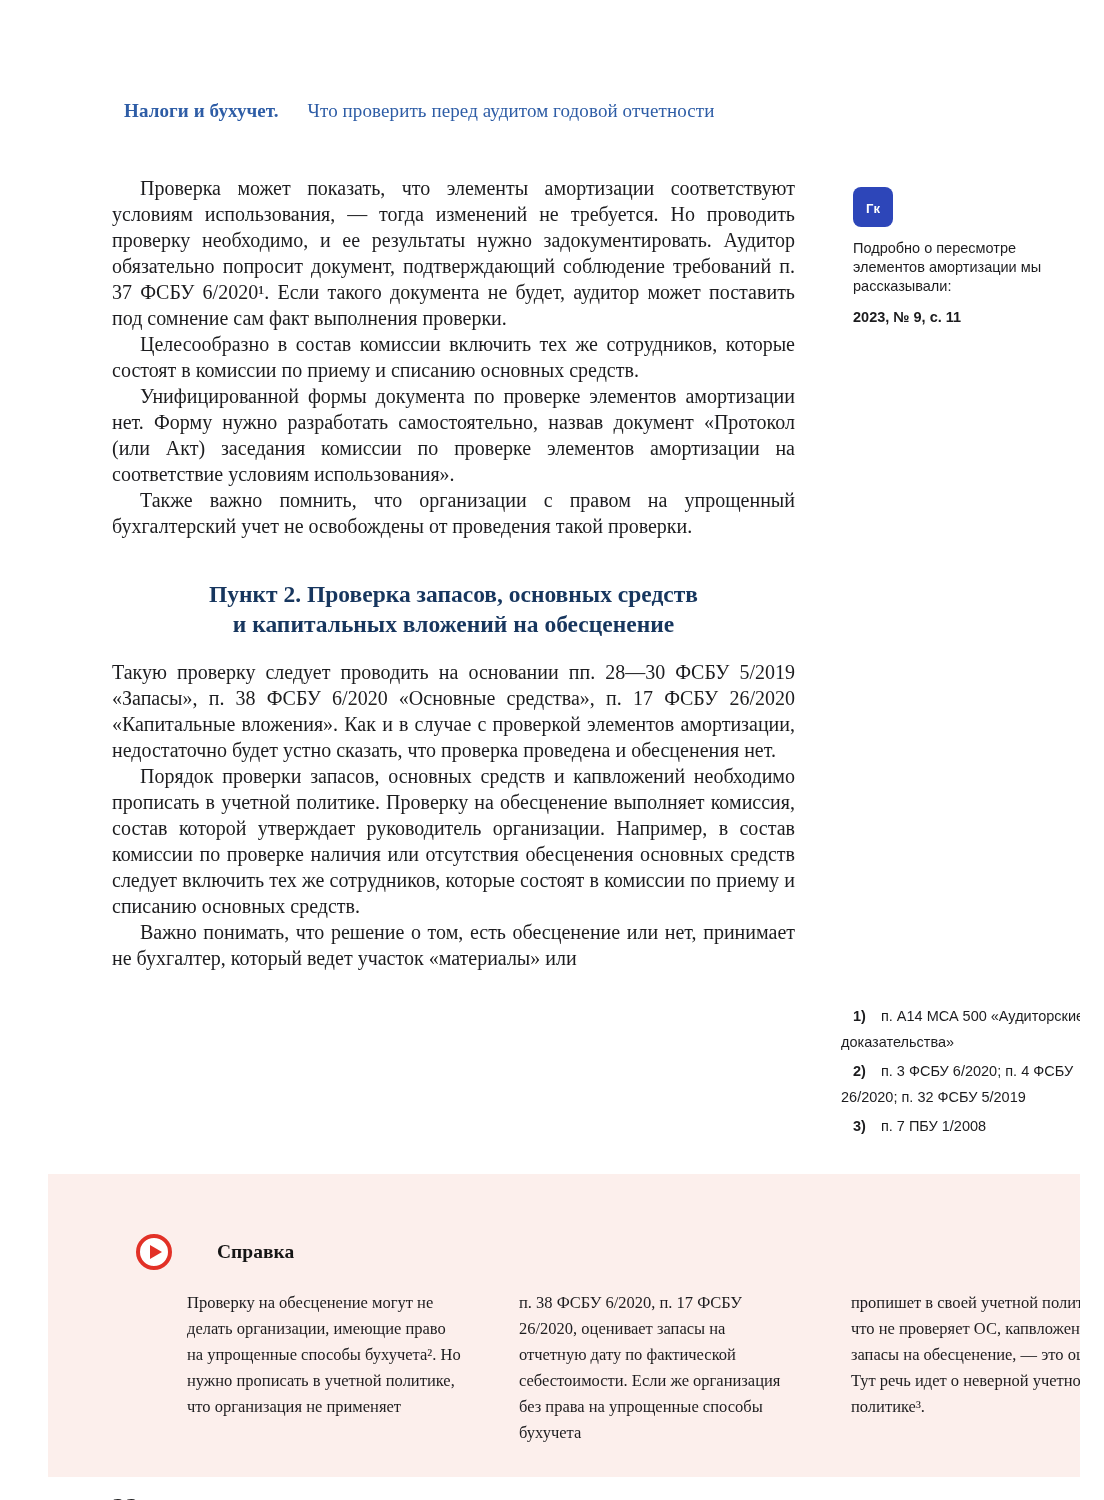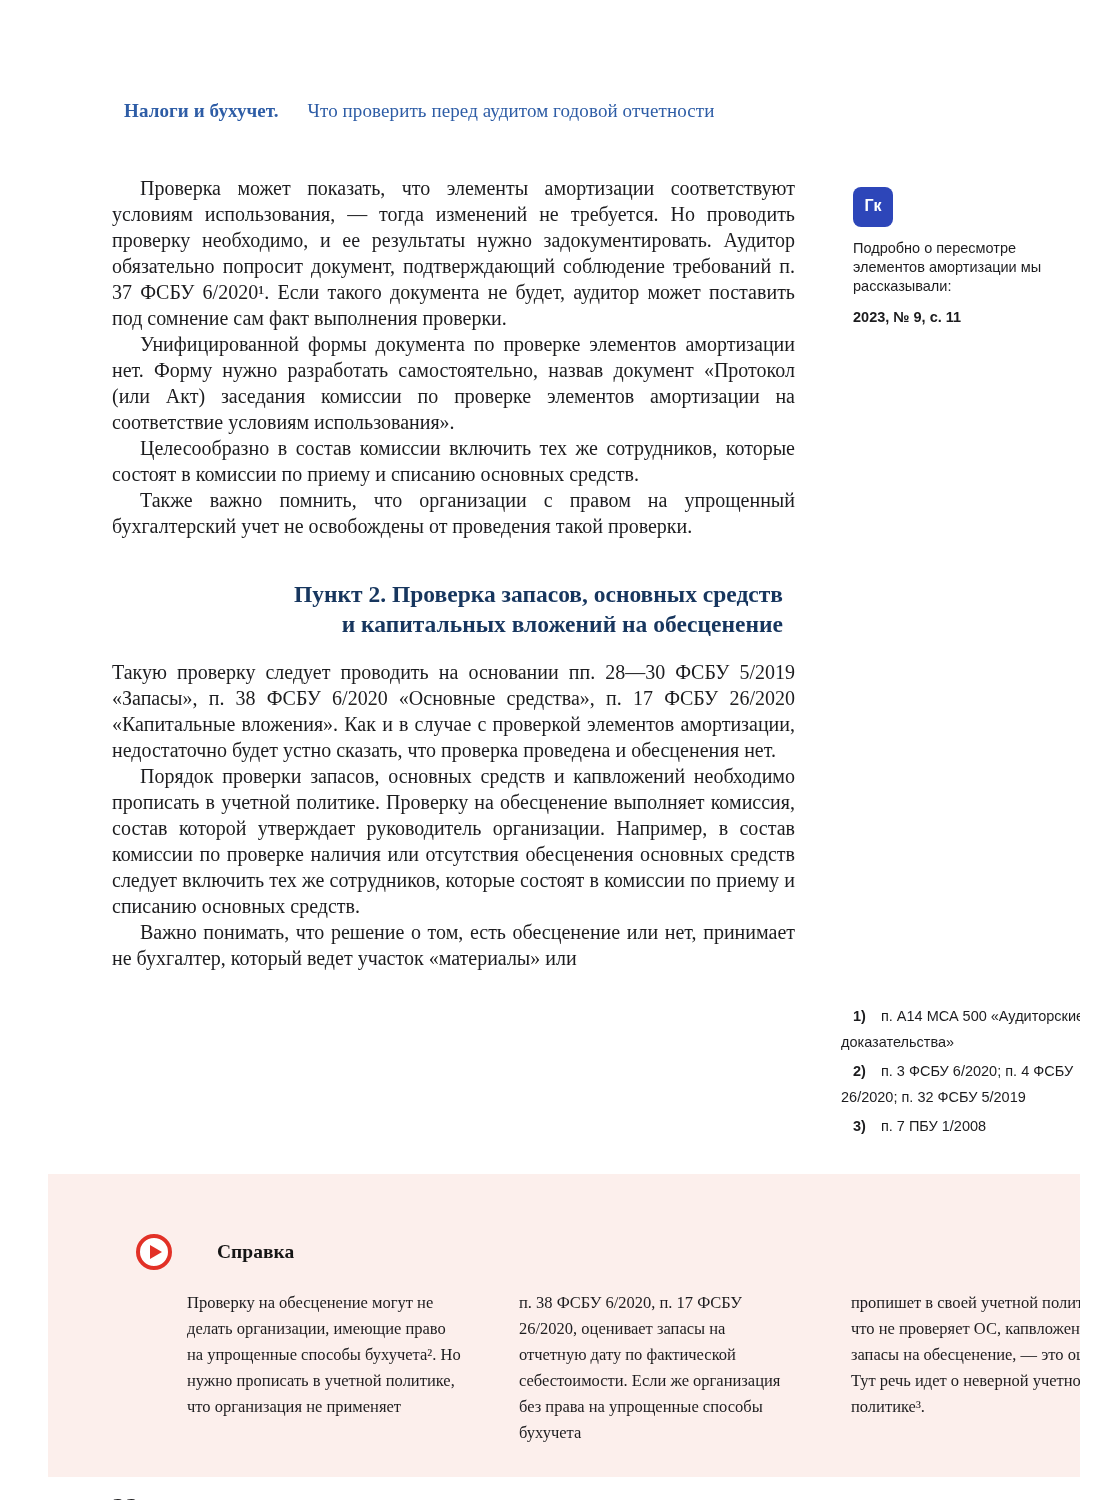--- a/index.html
+++ b/index.html
@@ -19,33 +19,33 @@
 
   
   .main-col {
     position:absolute; left:64px; top:127px; width:683px;
     font-size:20px; line-height:26px; text-align:justify;
   }
   .main-col p { margin:0; }
   .main-col p.indent { text-indent:28px; }
   .section-heading {
     font-weight:bold; font-size:23.5px; line-height:30px;
-    color:#17365e; margin:40px 0 20px 0; text-align:right;
+    color:#17365e; margin:40px 0 20px 0; text-align:center;
   }
 
   
   .gk-note {
     position:absolute; left:793px; top:127px; width:215px;
     font-family:"Liberation Sans", sans-serif;
     font-size:14.5px; line-height:19px; color:#1c1c1e;
   }
   .gk-logo {
     width:40px; height:40px; background:#2d46b9; border-radius:8px;
-    color:#ffffff; font-weight:bold; font-size:16px;
-    display:flex; align-items:flex-end; justify-content:center;
+    color:#ffffff; font-weight:bold; font-size:13px;
+    display:flex; align-items:flex-start; justify-content:center;
     margin-bottom:11px; font-family:"Liberation Sans", sans-serif;
   }
   .gk-note .ref { font-weight:bold; margin-top:2px; }
 
   
   .footnotes {
     position:absolute; left:793px; top:955px; width:250px;
     font-family:"Liberation Sans", sans-serif;
     font-size:14.5px; line-height:26px; color:#1c1c1e;
   }
@@ -92,22 +92,22 @@
 
 <div class="page">
 
   <div class="header">
     <span class="brand">Налоги и бухучет.</span>
     <span class="subtitle">Что проверить перед аудитом годовой отчетности</span>
   </div>
 
   <div class="main-col">
     <p class="indent">Проверка может показать, что элементы амортизации соответствуют условиям использования, — тогда изменений не требуется. Но проводить проверку необходимо, и ее результаты нужно задокументировать. Аудитор обязательно попросит документ, подтверждающий соблюдение требований п. 37 ФСБУ 6/2020¹. Если такого документа не будет, аудитор может поставить под сомнение сам факт выполнения проверки.</p>
+    <p class="indent">Целесообразно в состав комиссии включить тех же сотрудников, которые состоят в комиссии по приему и списанию основных средств.</p>
     <p class="indent">Унифицированной формы документа по проверке элементов амортизации нет. Форму нужно разработать самостоятельно, назвав документ «Протокол (или Акт) заседания комиссии по проверке элементов амортизации на соответствие условиям использования».</p>
-    <p class="indent">Целесообразно в состав комиссии включить тех же сотрудников, которые состоят в комиссии по приему и списанию основных средств.</p>
     <p class="indent">Также важно помнить, что организации с правом на упрощенный бухгалтерский учет не освобождены от проведения такой проверки.</p>
 
     <h2 class="section-heading"><span>Пункт 2. Проверка запасов, основных средств</span><br><span>и капитальных вложений на обесценение</span></h2>
 
     <p>Такую проверку следует проводить на основании пп. 28—30 ФСБУ 5/2019 «Запасы», п. 38 ФСБУ 6/2020 «Основные средства», п. 17 ФСБУ 26/2020 «Капитальные вложения». Как и в случае с проверкой элементов амортизации, недостаточно будет устно сказать, что проверка проведена и обесценения нет.</p>
     <p class="indent">Порядок проверки запасов, основных средств и капвложений необходимо прописать в учетной политике. Проверку на обесценение выполняет комиссия, состав которой утверждает руководитель организации. Например, в состав комиссии по проверке наличия или отсутствия обесценения основных средств следует включить тех же сотрудников, которые состоят в комиссии по приему и списанию основных средств.</p>
     <p class="indent">Важно понимать, что решение о том, есть обесценение или нет, принимает не бухгалтер, который ведет участок «материалы» или</p>
   </div>
 
   <div class="gk-note">

